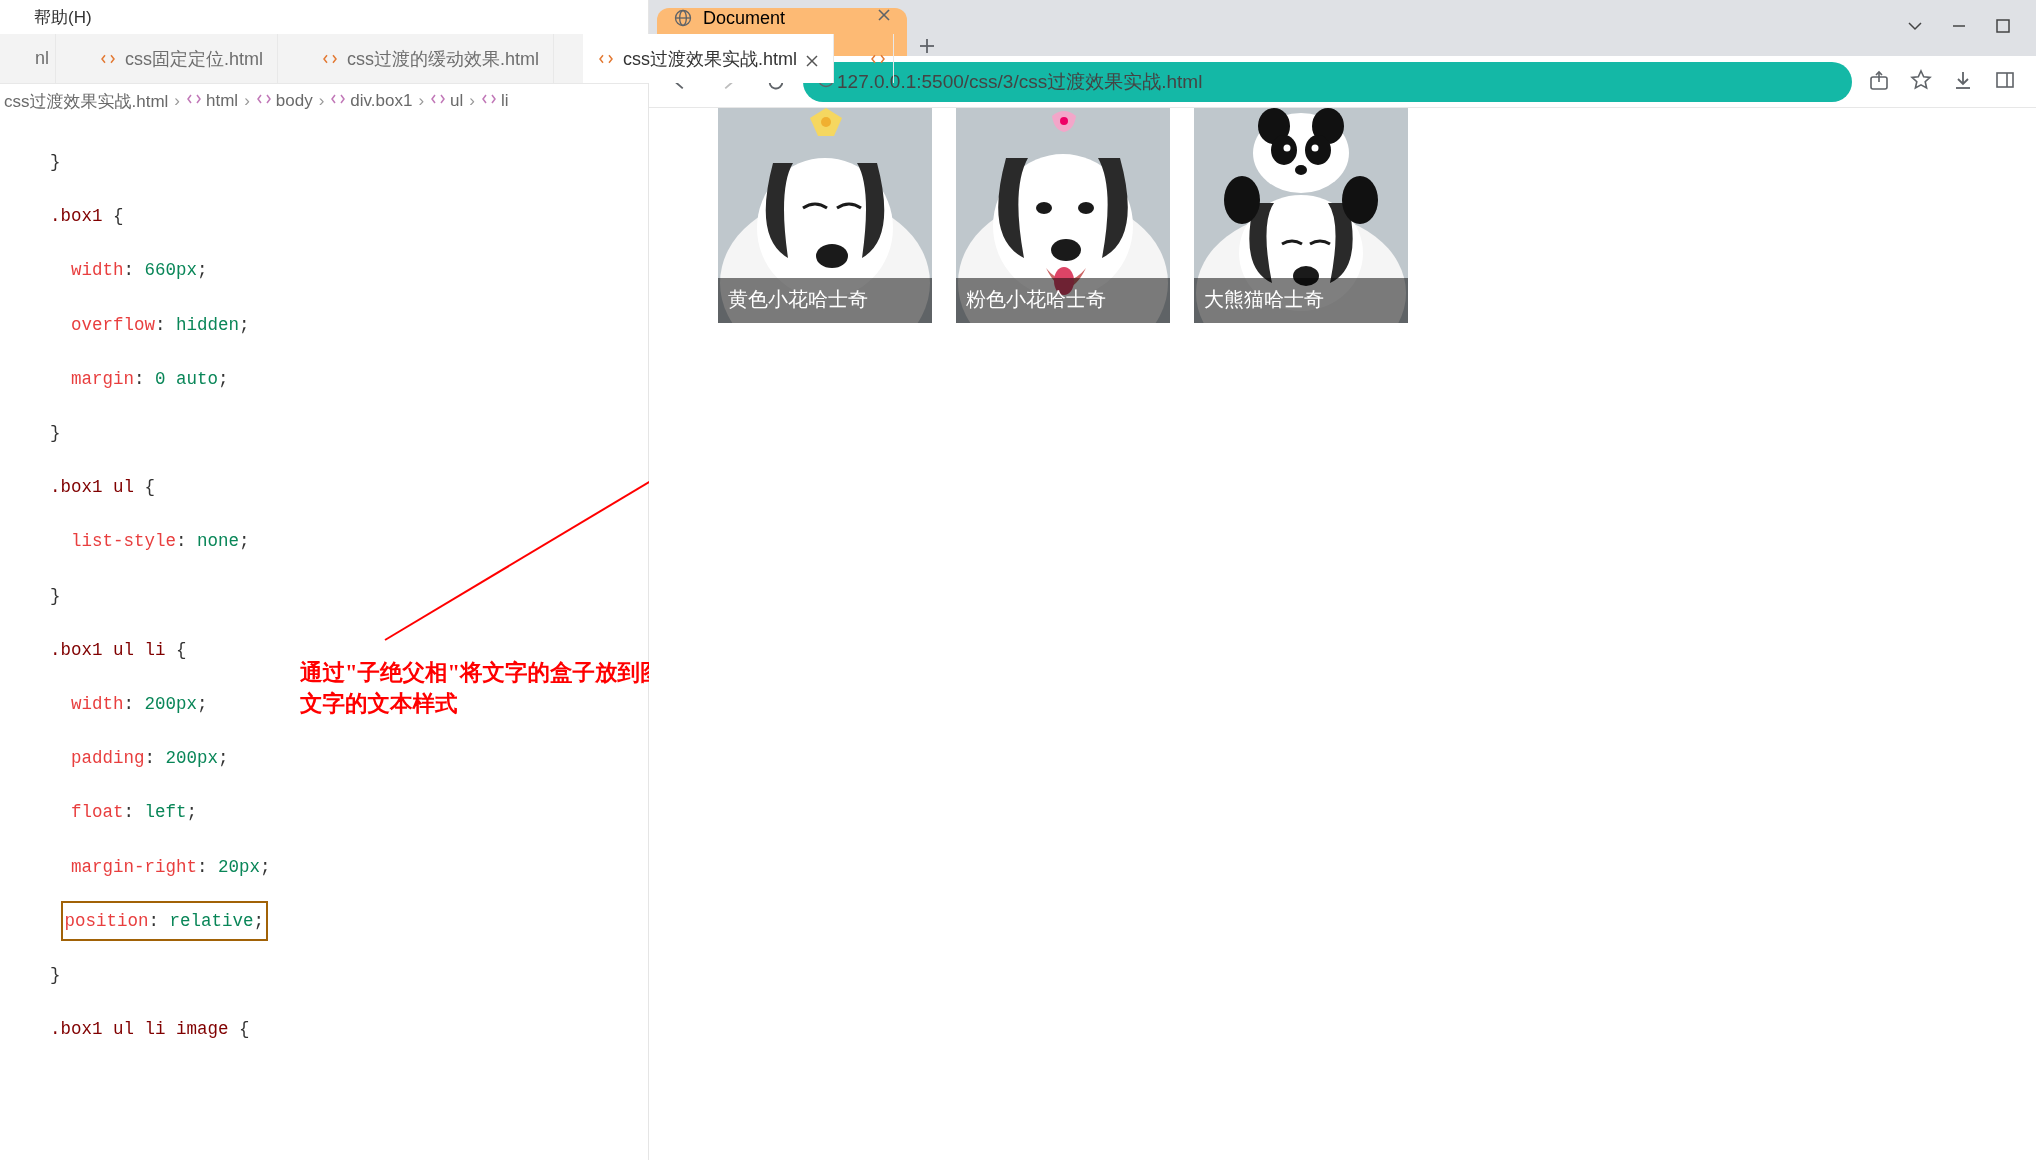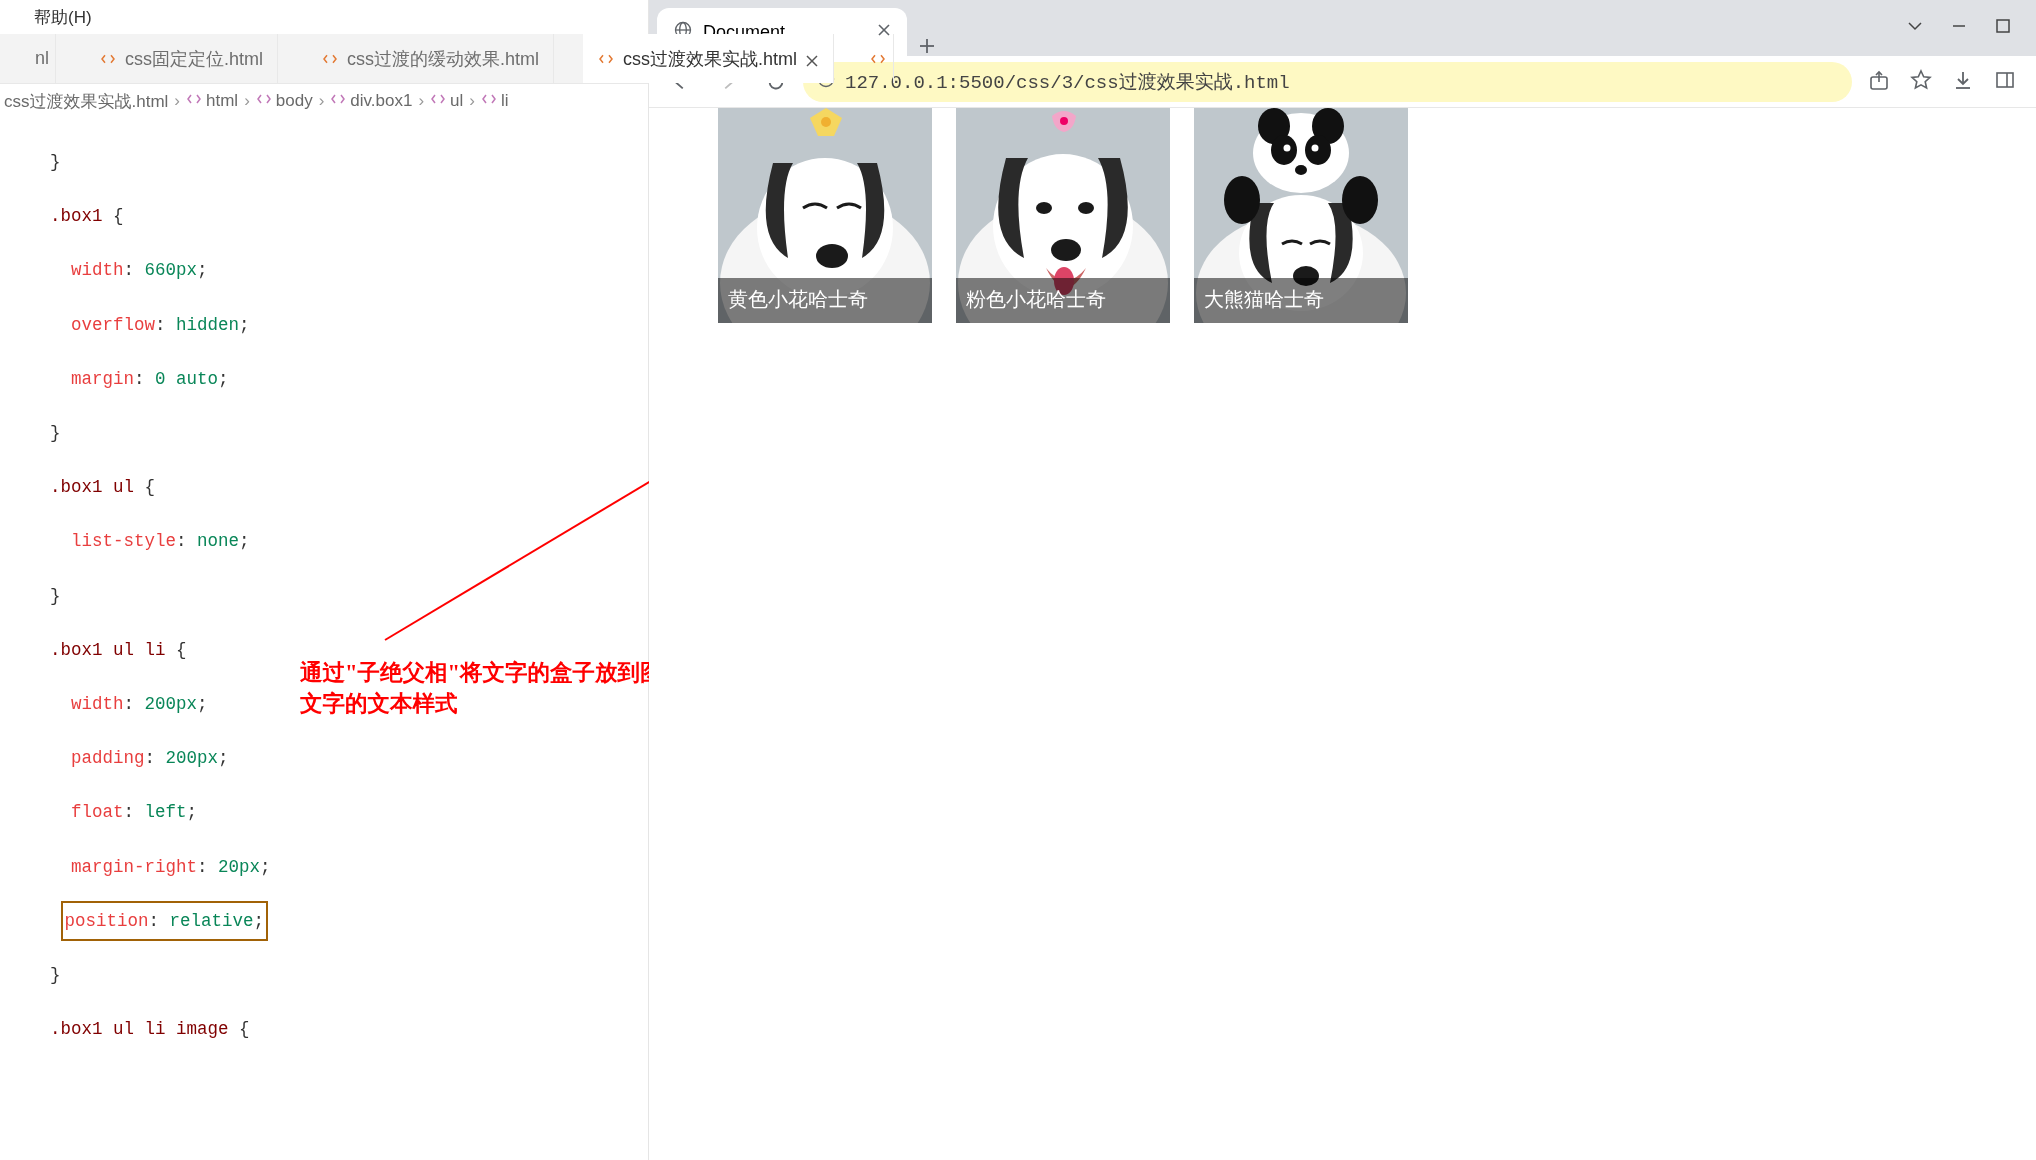--- a/index.html
+++ b/index.html
@@ -29,33 +29,33 @@
   .tok-brace{color:#333;}
   .tok-sel{color:#800000;}
   .redbox{border:2px solid #a16207; padding:8px 2px;}
 
   .annotation-text{position:absolute; color:#f00; font-size:22.5px; font-family:"Microsoft YaHei"; font-weight:bold; left:300px; top:657px; width:610px;}
   .red-arrow{position:absolute; left:380px; top:300px; width:560px; height:360px; pointer-events:none;}
 
   
   .browser { width:1387px; height:1160px; display:flex; flex-direction:column; background:#fff;}
   .browser-top { display:flex; align-items:flex-end; background:#dfe1e5; height:56px; padding-left:8px;}
-  .btab { background:#ffffff; border-radius:12px 12px 0 0; height:48px; display:flex; align-items:center; padding:0 16px; width:250px; gap:10px; margin-top:4px;}
+  .btab { background:#fdba74; border-radius:12px 12px 0 0; height:48px; display:flex; padding:0 16px; width:250px; gap:10px; margin-top:4px;}
   .btab .favicon svg{width:20px;height:20px;}
   .btab .close svg{width:14px;height:14px;}
   .btab .title{flex:1; font-size:18px;}
   .newtab{width:40px;display:flex;align-items:center;justify-content:center;}
   .newtab svg{width:20px;height:20px;}
   .winctrls{margin-left:auto; display:flex; gap:26px; padding-right:24px; height:56px; align-items:center;}
   .winctrls svg{width:18px;height:18px;}
 
   .addrbar{height:52px; display:flex; align-items:center; gap:6px; padding:0 10px; background:#fff; border-bottom:1px solid #e7e7e7;}
   .navbtn{width:42px;height:42px;display:flex;align-items:center;justify-content:center;border-radius:50%;}
   .navbtn svg{width:22px;height:22px;}
-  .urlbox{flex:1; height:40px; background:#fef9c3; border-radius:20px; display:flex; align-items:center; padding:0 14px; font-size:19px; color:#444; gap:10px;font-family:Liberation Mono, monospace;}
+  .urlbox{flex:1; height:40px; background:#14b8a6; border-radius:20px; display:flex; align-items:center; padding:0 14px; font-size:19px; color:#444; gap:2px;}
   .urlbox svg{width:18px;height:18px;}
   .addr-icons{display:flex;gap:20px;padding:0 10px;}
   .addr-icons svg{width:22px;height:22px;}
 
   .page{flex:1; position:relative; background:#fff; padding-top:0px;}
   .gallery{position:absolute; left:69px; top:0; display:flex; gap:24px;align-items:center;}
   .card{width:214px; height:215px; position:relative; background:#eee; overflow:hidden;}
   .card .info{position:absolute; bottom:0; left:0; width:100%; padding:8px 10px 10px; background:rgba(0,0,0,0.5); color:#fff; font-size:20px;}
   .dog{position:absolute;inset:0;}
   .dog svg{width:100%;height:100%;}

